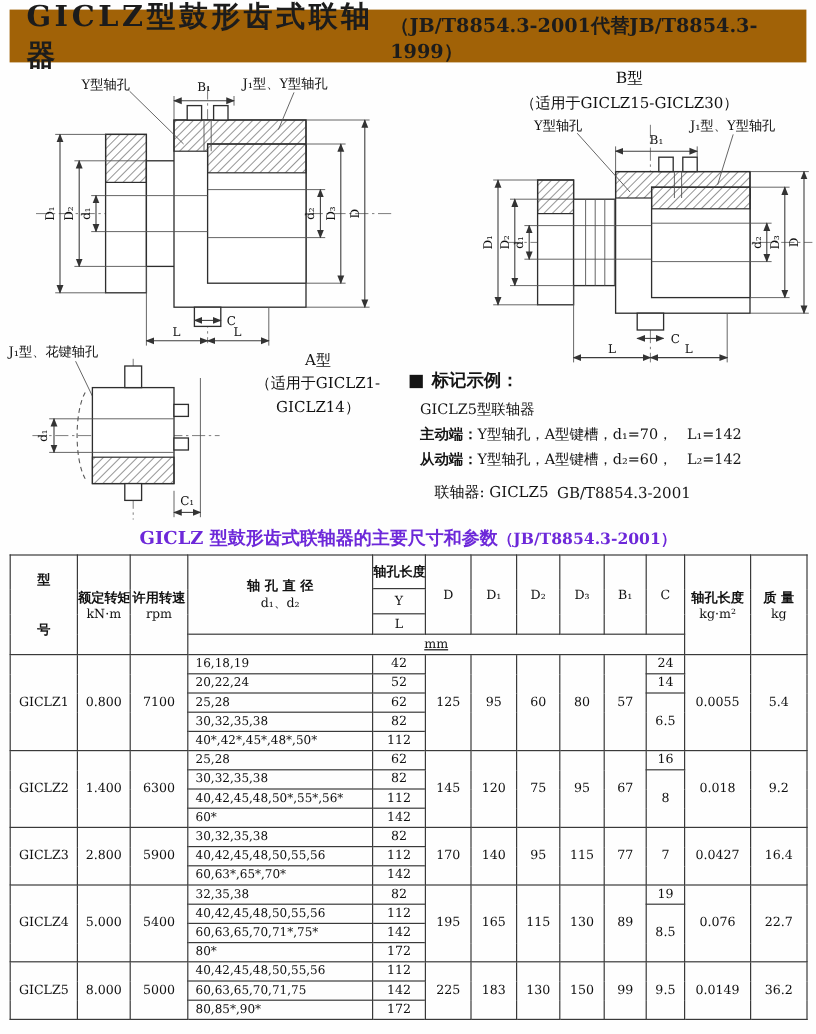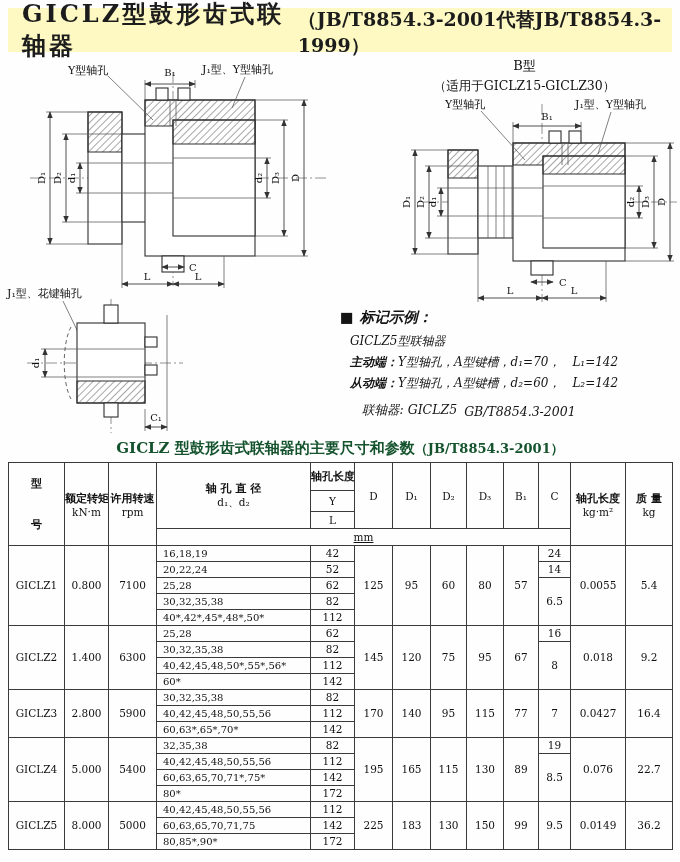--- a/index.html
+++ b/index.html
@@ -1,51 +1,51 @@
 <!DOCTYPE html>
 <html><head>
 <meta charset="utf-8">
 <style>
   html,body{margin:0;padding:0;background:#ffffff;}
   .page{position:relative;width:680px;height:862px;background:#fefefe;overflow:hidden;
         font-family:"DejaVu Serif","Liberation Serif",serif;color:#111;}
 
   
-  .header-bar{position:absolute;left:8px;top:8px;width:664px;height:44px;background:#fef9c3;
+  .header-bar{position:absolute;left:8px;top:8px;width:664px;height:44px;background:#a16207;
               display:flex;align-items:center;padding-left:14px;box-sizing:border-box;}
   .header-bar .t1{font-size:24px;font-weight:bold;letter-spacing:3px;color:#1c1c1c;}
-  .header-bar .t2{font-size:19px;font-weight:bold;color:#1c1c1c;margin-left:4px;padding-top:6px;}
+  .header-bar .t2{font-size:16px;font-weight:bold;color:#1c1c1c;margin-left:4px;padding-top:6px;}
 
   
   .diagrams{position:absolute;left:0;top:52px;width:662px;height:388px;}
   .diagrams svg{position:absolute;overflow:visible;}
   .body-line{fill:#ffffff;stroke:#2e2e2e;stroke-width:1.1;}
   .hatched{fill:url(#hatch);stroke:#2e2e2e;stroke-width:1;}
   .thin{stroke:#555;stroke-width:0.75;fill:none;}
   .dim{stroke:#3c3c3c;stroke-width:0.9;fill:none;}
   .cline{stroke:#777;stroke-width:0.8;fill:none;stroke-dasharray:11 3 2 3;}
   .dash{stroke:#555;stroke-width:0.9;fill:none;stroke-dasharray:4 3;}
   .dlbl{font-family:"DejaVu Serif","Liberation Serif",serif;font-size:10px;fill:#111;}
   .clbl{font-family:"DejaVu Serif","Liberation Serif",serif;font-size:11px;fill:#111;}
   .cap{position:absolute;text-align:center;font-size:12.5px;line-height:1.55;color:#111;}
 
   
-  .marking{position:absolute;left:340px;top:256px;width:338px;font-size:12px;color:#141414;font-style:italic;}
+  .marking{position:absolute;left:340px;top:256px;width:338px;font-size:12px;color:#141414;}
   .marking .head{font-size:14.5px;font-weight:bold;margin-bottom:6px;}
   .marking .head .sq{margin-right:6px;}
   .marking .row{margin:4px 0 4px 10px;}
   .marking .row b{font-weight:bold;}
-  .desig{display:flex;align-items:flex-end;gap:7px;margin:10px 0 0 22px;font-size:12.5px;}
+  .desig{display:flex;align-items:center;gap:7px;margin:10px 0 0 22px;font-size:12.5px;}
   .frac{display:inline-block;text-align:center;line-height:1.25;}
   .frac .top{border-bottom:1px solid #141414;padding:0 3px 1px 3px;}
   .frac .bot{padding:1px 3px 0 3px;}
 
   
   .tbl-title{position:absolute;left:0;top:439px;width:680px;text-align:center;
-             font-size:15px;font-weight:bold;color:#14532d;}
+             font-size:15px;font-weight:bold;color:#6d28d9;}
   .tbl-title .std{font-size:13px;}
   .tbl-wrap{position:absolute;left:8px;top:462px;width:664px;}
   table{border-collapse:collapse;width:664px;table-layout:fixed;}
   th,td{border:1px solid #3a3a3a;text-align:center;padding:0;font-size:10.5px;
         font-weight:normal;color:#111;overflow:hidden;white-space:nowrap;}
   thead .zh{font-weight:bold;font-size:11px;}
   thead .unit{font-size:10.5px;}
   .hstack{display:flex;flex-direction:column;justify-content:space-around;height:100%;}
   th.h-r1{height:27px;} th.h-r2{height:20px;} th.h-r3{height:16px;} td.h-r4{height:16px;text-decoration:underline;}
   tbody td{height:15px;line-height:15px;}
@@ -117,20 +117,24 @@
 
       <path class="dim" d="M152,207 H174" marker-start="url(#arr)" marker-end="url(#arr)"></path>
       <text class="dlbl" x="179" y="211">C</text>
       <path class="thin" d="M112,162 V228 M214,196 V228"></path>
       <path class="dim" d="M112,224 H163" marker-start="url(#arr)" marker-end="url(#arr)"></path>
       <path class="dim" d="M163,224 H214" marker-start="url(#arr)" marker-end="url(#arr)"></path>
       <text class="dlbl" x="137" y="220" text-anchor="middle">L</text>
       <text class="dlbl" x="188" y="220" text-anchor="middle">L</text>
     </svg>
 
+    <div class="cap" style="left:180px;top:238px;width:170px;">
+      <div>A型</div>
+      <div>（适用于GICLZ1-GICLZ14）</div>
+    </div>
 
     <svg style="left:5px;top:233px;" width="185" height="152" viewBox="0 0 185 152">
       <text class="clbl" x="2" y="12">J₁型、花键轴孔</text>
       <path class="thin" d="M58,16 L97,97"></path>
       <path class="cline" d="M22,78 H178"></path>
       <path class="cline" d="M106,14 V148"></path>
       <rect class="body-line" x="72" y="38" width="68" height="80"></rect>
       <rect class="hatched" x="72" y="96" width="68" height="22"></rect>
       <rect class="body-line" x="99" y="20" width="14" height="18"></rect>
       <rect class="body-line" x="99" y="118" width="14" height="14"></rect>

